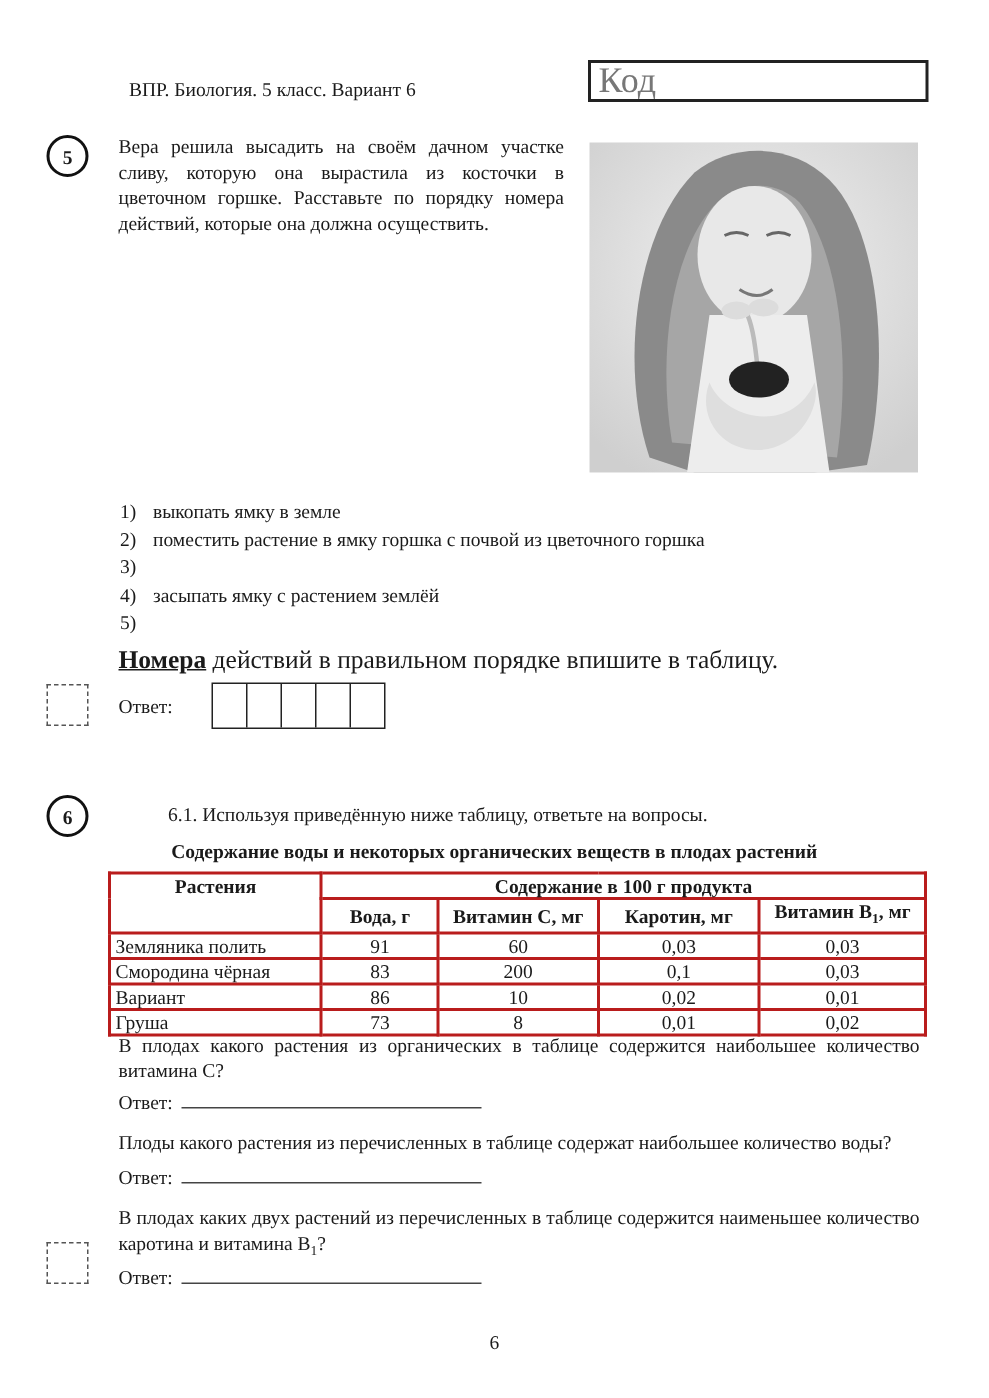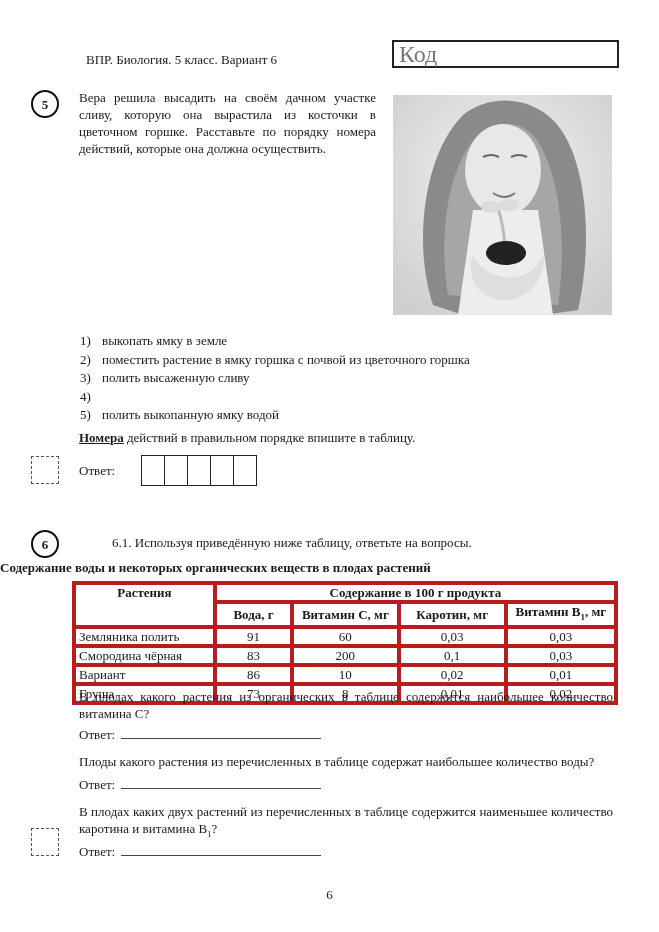--- a/index.html
+++ b/index.html
@@ -19,36 +19,36 @@
     box-sizing: border-box; text-align: center; font-weight: bold; font-size: 13px; line-height: 25px;
   }
   .para { font-size: 13px; line-height: 17px; text-align: justify; }
   .photo {
     left: 393px; top: 95px; width: 219px; height: 220px; overflow: hidden;
     background: #d9d9d9;
   }
   .steps { left: 80px; top: 332px; font-size: 13px; }
   .step { height: 18.6px; line-height: 18.6px; display: flex; }
   .step .n { width: 22px; }
-  .instr { left: 79px; top: 430px; font-size: 13px; }
+  .instr { left: 79px; top: 430px; font-size: 17px; }
   .instr b { text-decoration: underline; }
   .score-box {
     width: 28px; height: 28px; border: 1px dashed #555; box-sizing: border-box;
   }
   .ans-label { font-size: 13px; }
   .ans-cells { left: 141px; top: 455px; display: flex; border: 1px solid #222; }
   .ans-cells div { width: 22px; height: 29px; border-right: 1px solid #222; }
   .ans-cells div:last-child { border-right: none; }
-  .tbl-title { left: 0; width: 659px; top: 560px; text-align: left; font-weight: bold; font-size: 13px; }
+  .tbl-title { left: 0; width: 659px; top: 560px; text-align: center; font-weight: bold; font-size: 13px; }
   table.data {
     position: absolute; left: 72px; top: 581px; width: 546px;
     border-collapse: collapse; font-size: 13px;
   }
   table.data td, table.data th {
-    border: 4px solid #b91c1c; padding: 0 3px; height: 15px; line-height: 15px;
+    border: 2px solid #b91c1c; padding: 0 3px; height: 15px; line-height: 15px;
   }
   table.data th { font-weight: bold; text-align: center; }
   table.data td { text-align: center; }
   table.data td.name { text-align: left; }
   .ans-line { display: inline-block; width: 200px; border-bottom: 1px solid #444; height: 12px; margin-left: 6px; vertical-align: baseline; }
   .page-num { left: 0; width: 659px; top: 887px; text-align: center; font-size: 13px; }
 </style>
 </head>
 <body>
 
@@ -94,28 +94,27 @@
   <div class="step">
       <span class="n">1)</span>
       <span>выкопать ямку в земле</span>
     </div>
   <div class="step">
       <span class="n">2)</span>
       <span>поместить растение в ямку горшка с почвой из цветочного горшка</span>
     </div>
   <div class="step">
       <span class="n">3)</span>
-      <span>полить высаженную сливу</span>
     </div>
   <div class="step">
       <span class="n">4)</span>
+      <span>засыпать ямку с растением землёй</span>
     </div>
   <div class="step">
       <span class="n">5)</span>
-      <span>полить выкопанную ямку водой</span>
     </div>
 </div>
 
 <div class="abs instr"><b>Номера</b><span> действий в правильном порядке впишите в таблицу.</span></div>
 
 <div class="abs score-box" style="left:31px; top:456px;"></div>
 <div class="abs ans-label" style="left:79px; top:463px;">Ответ:</div>
 <div class="abs ans-cells">
   <div></div>
   <div></div>

